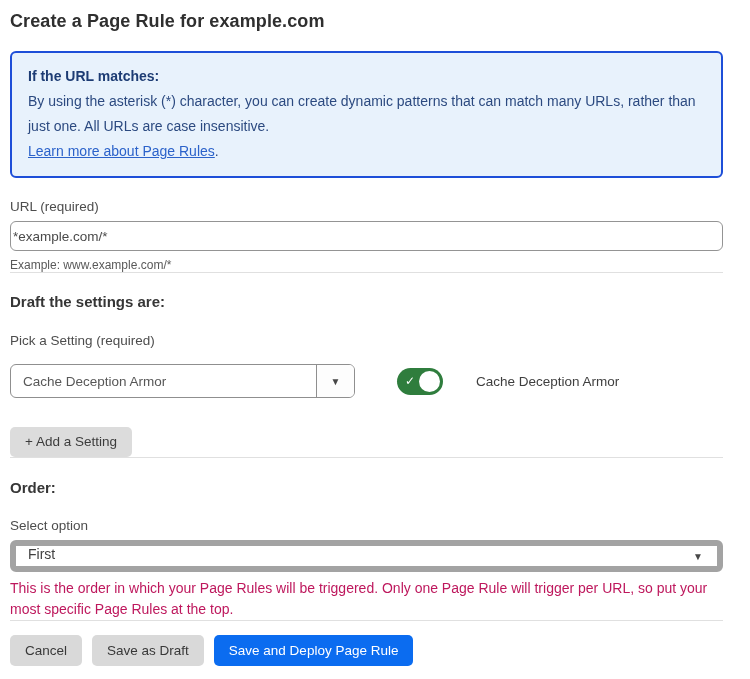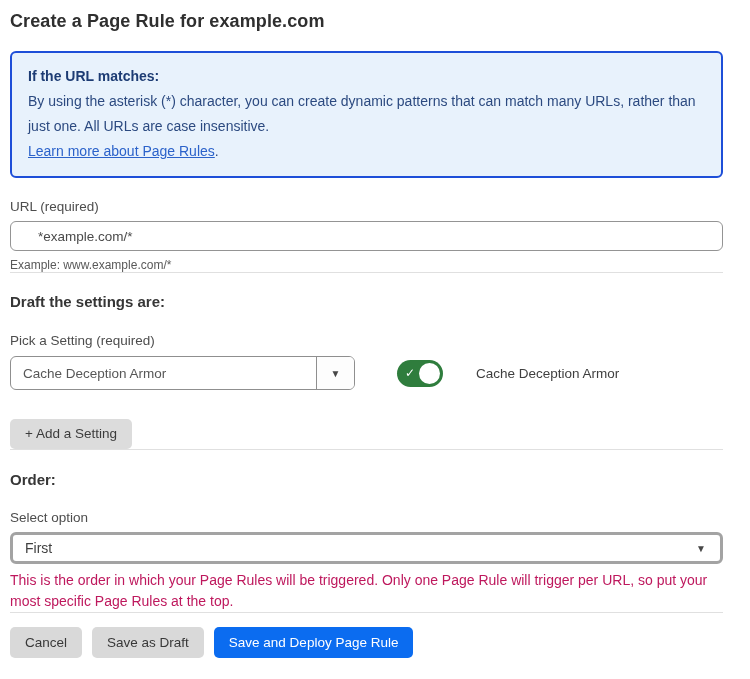--- a/index.html
+++ b/index.html
@@ -52,21 +52,21 @@
   .helper-text {
     font-size: 12px;
     color: #595959;
     margin-top: 7px;
   }
   .text-input {
     width: 100%;
     height: 30px;
     border: 1px solid #949494;
     border-radius: 6px;
-    padding: 0 27px;
+    padding: 0 2px;
     font-size: 13.5px;
     color: #4a4a4a;
     font-family: "Liberation Sans", "DejaVu Sans", sans-serif;
     background: #fff;
     outline: none;
   }
   hr.divider {
     border: none;
     border-top: 1px solid #e0e0e0;
     margin: 0;
@@ -173,25 +173,24 @@
     height: 30px;
     line-height: 30px;
     background: #dcdcdc;
     color: #3c3c3c;
   }
   
   .select-full {
     position: relative;
     width: 100%;
     height: 32px;
-    border: 3px solid #a3a3a3;
-    border-radius: 6px;
-    background: #fff;
-    display: flex;
-    align-items: center;
+    border: 6px solid #a3a3a3;
+    border-radius: 6px;
+    background: #fff;
+    display: flex;
     padding: 0 12px;
     font-size: 14px;
     color: #3f3f3f;
     cursor: pointer;
   }
   .select-full .inline-arrow {
     position: absolute;
     right: 14px;
     top: 50%;
     transform: translateY(-50%);
@@ -209,21 +208,21 @@
     display: flex;
     align-items: center;
     margin-top: 14px;
   }
   .footer-actions .btn + .btn { margin-left: 10px; }
 
   
   .block-url { margin-top: 0; }
   .div1 { margin-top: 15px; }
   .h-settings { margin-top: 20px; }
-  .lbl-pick { margin-top: 23px; margin-bottom: 8px; }
+  .lbl-pick { margin-top: 23px; margin-bottom: 16px; }
   .div2 { margin-top: 14px; }
   .h-order { margin-top: 21px; }
   .lbl-select { margin-top: 22px; }
   .div3 { margin-top: 10px; }
 </style>
 </head>
 <body>
 
 <div class="page">
 

